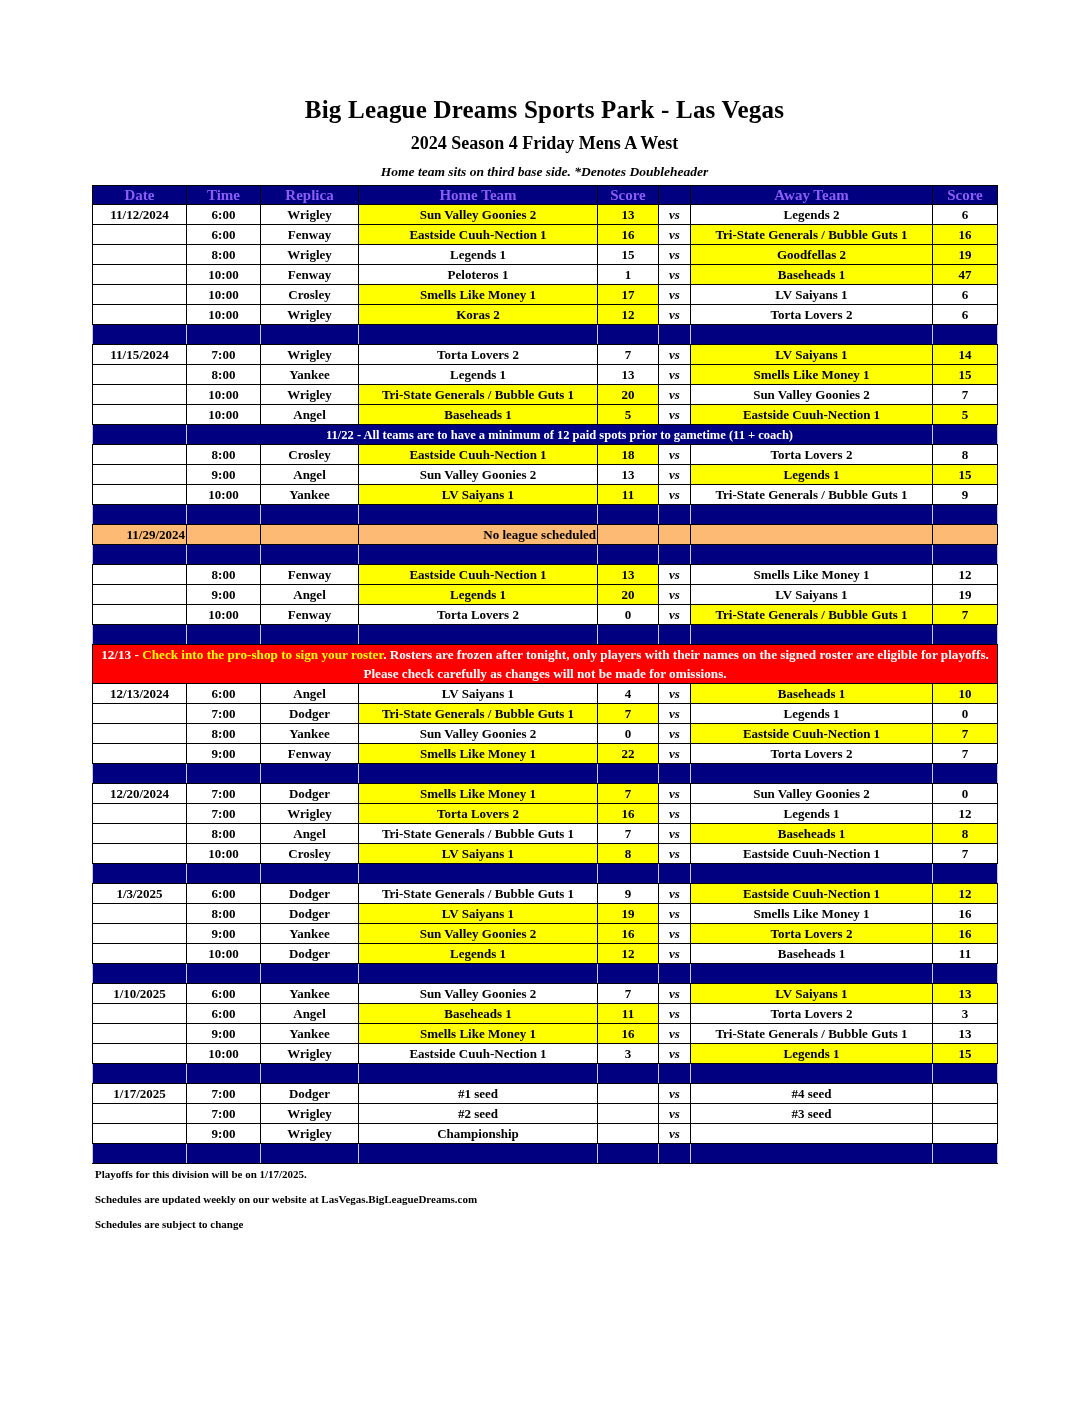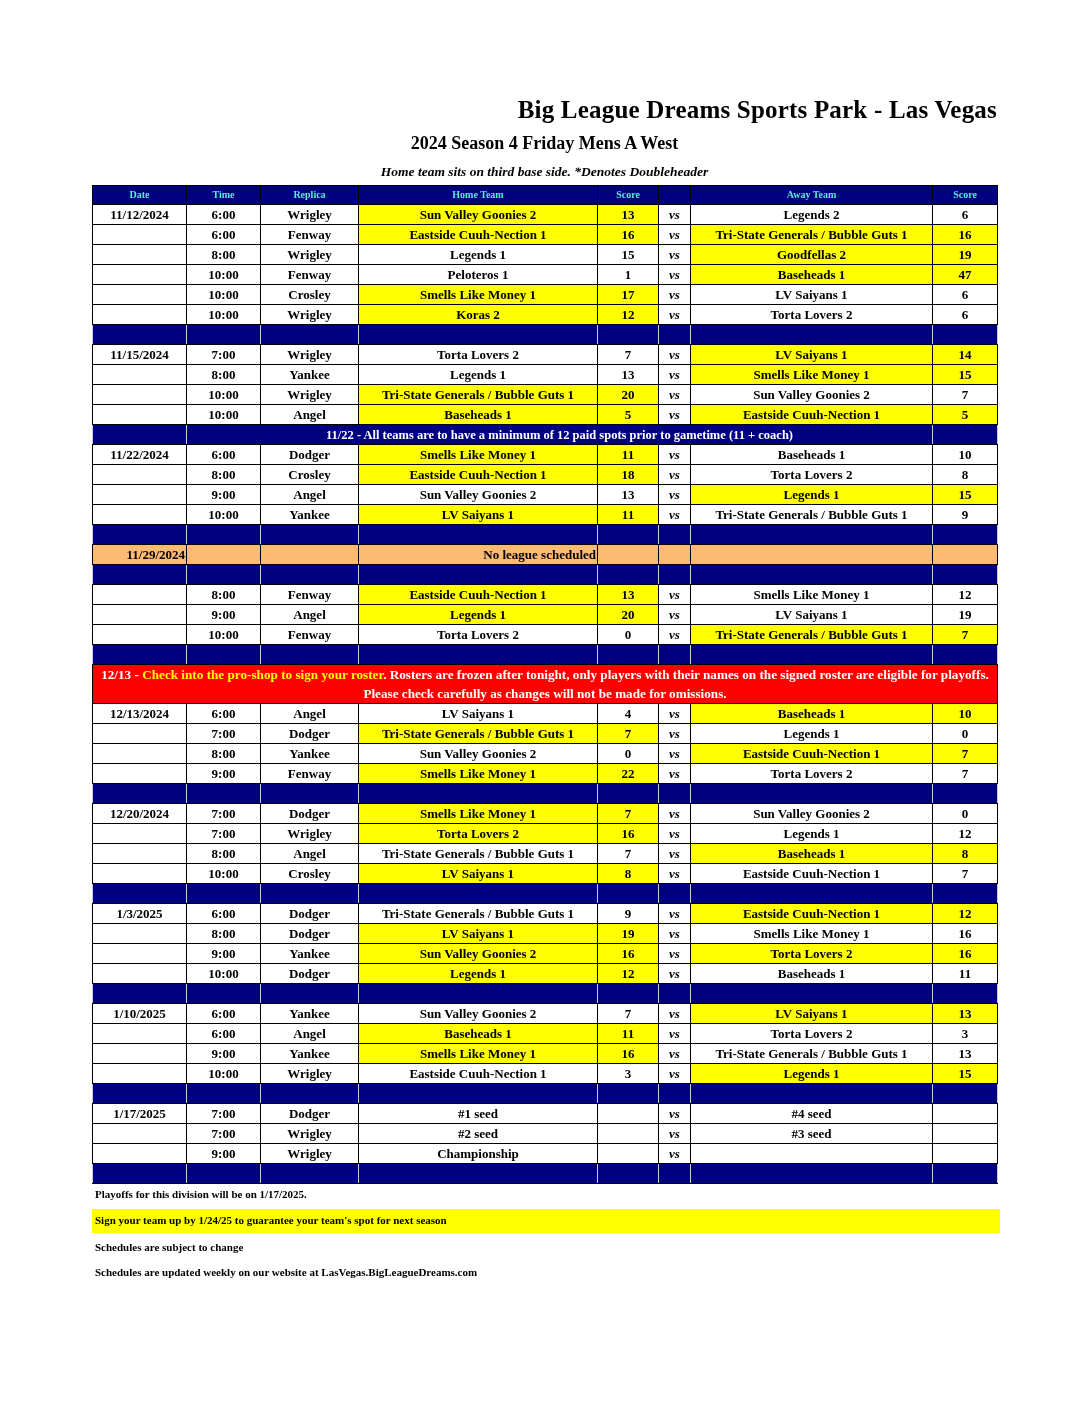--- a/index.html
+++ b/index.html
@@ -4,38 +4,38 @@
 <style>
   * { margin:0; padding:0; box-sizing:border-box; }
   html,body { background:#ffffff; }
   body {
     width:1088px; height:1408px; overflow:hidden;
     font-family:"Liberation Serif", serif;
     font-weight:bold; color:#000;
   }
   .page { padding:96px 91px 0 92px; }
 
-  .title { font-size:25px; text-align:right; letter-spacing:0.2px; }
+  .title { font-size:25px; text-align:center; letter-spacing:0.2px; }
   .subtitle { font-size:18px; text-align:center; margin-top:9px; }
   .note { font-size:13.5px; font-style:italic; text-align:center; margin-top:10px; margin-bottom:5px; }
 
   table.sched {
     border-collapse:collapse; table-layout:fixed;
     width:905px; border:1px solid #000;
   }
   .sched th, .sched td {
     border:1px solid #000;
     height:20px; line-height:18px;
     text-align:center; vertical-align:middle;
     font-size:13px; font-weight:bold;
     white-space:nowrap; overflow:hidden;
     padding:0 1px;
   }
   .sched thead th {
-    background:#000080; color:#5eead4; font-size:10px; height:16px;
+    background:#000080; color:#8b5cf6; font-size:15px; height:16px;
   }
   .hl { background:#FFFF00; }
   .vs-cell { font-style:italic; font-size:11px; }
 
   tr.sep td {
     background:#000080;
     border-left:1px solid #c9c9da; border-right:1px solid #c9c9da;
     border-top:1px solid #000; border-bottom:1px solid #000;
   }
   tr.notice td {
@@ -195,30 +195,20 @@
           <td class="vs-cell">vs</td>
           <td class="hl">Eastside Cuuh-Nection 1</td>
           <td class="hl">5</td>
         </tr>
         <tr class="notice">
           <td></td>
           <td colspan="6">11/22 - All teams are to have a minimum of 12 paid spots prior to gametime (11 + coach)</td>
           <td></td>
         </tr>
         <tr>
-          <td>11/22/2024</td>
-          <td>6:00</td>
-          <td>Dodger</td>
-          <td class="hl">Smells Like Money 1</td>
-          <td class="hl">11</td>
-          <td class="vs-cell">vs</td>
-          <td>Baseheads 1</td>
-          <td>10</td>
-        </tr>
-        <tr>
           <td></td>
           <td>8:00</td>
           <td>Crosley</td>
           <td class="hl">Eastside Cuuh-Nection 1</td>
           <td class="hl">18</td>
           <td class="vs-cell">vs</td>
           <td>Torta Lovers 2</td>
           <td>8</td>
         </tr>
         <tr>
@@ -552,18 +542,17 @@
           <td></td>
           <td></td>
           <td></td>
           <td></td>
         </tr>
       </tbody>
   </table>
 
   <div class="footer">
     <div class="fline">Playoffs for this division will be on 1/17/2025.</div>
-    <div class="band">Sign your team up by 1/24/25 to guarantee your team's spot for next season</div>
+    <div class="fline">Schedules are updated weekly on our website at LasVegas.BigLeagueDreams.com</div>
     <div class="fline">Schedules are subject to change</div>
-    <div class="fline">Schedules are updated weekly on our website at LasVegas.BigLeagueDreams.com</div>
   </div>
 
 </div>
 
 </body></html>

